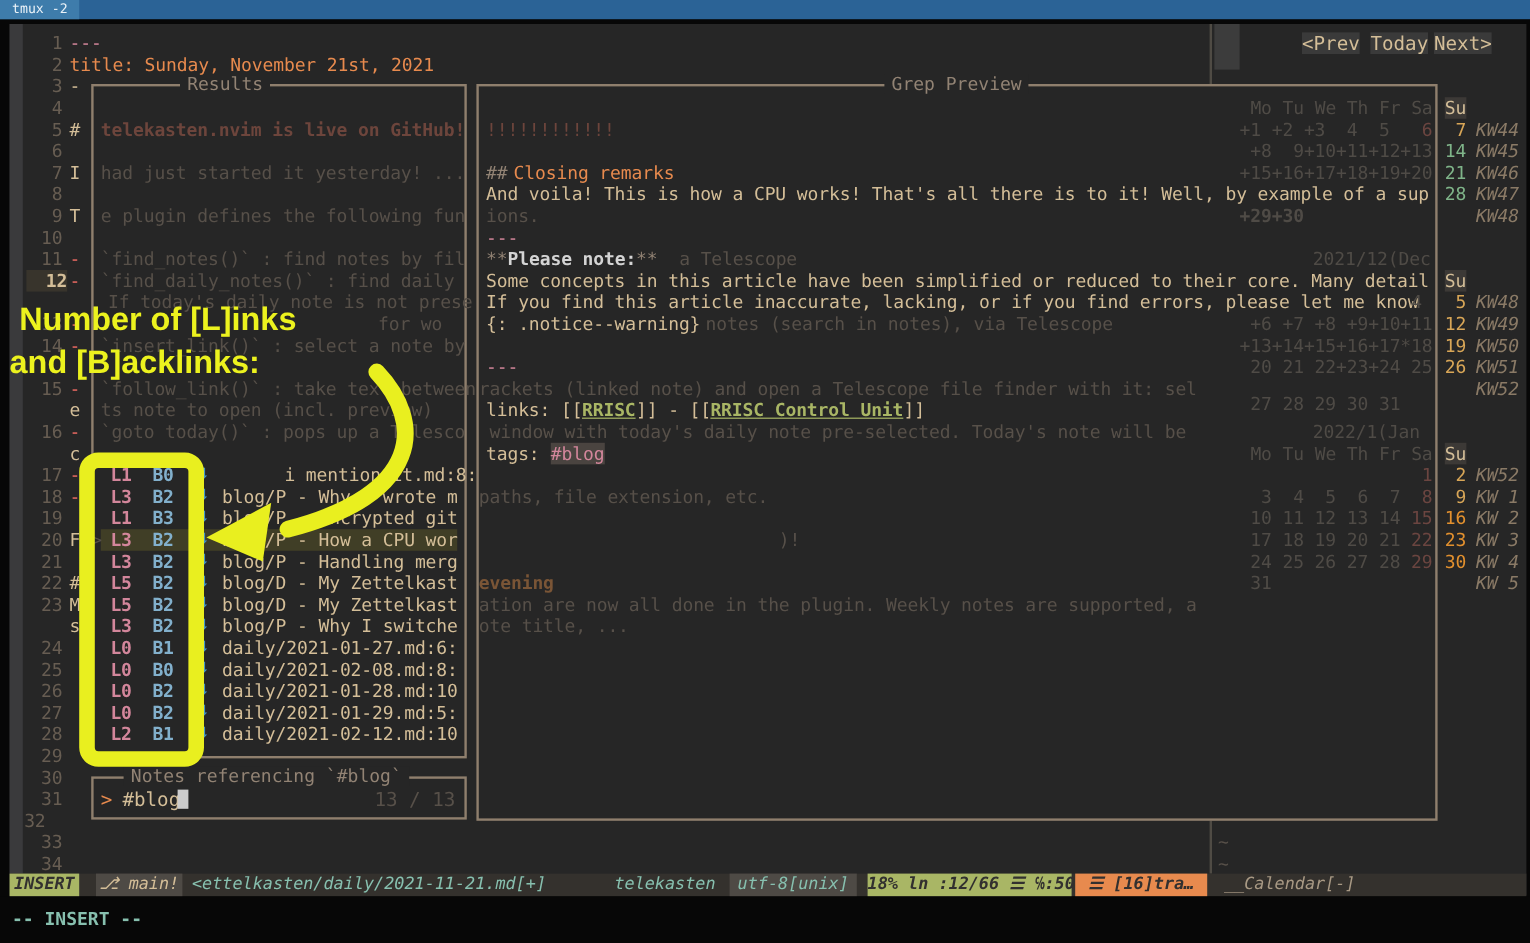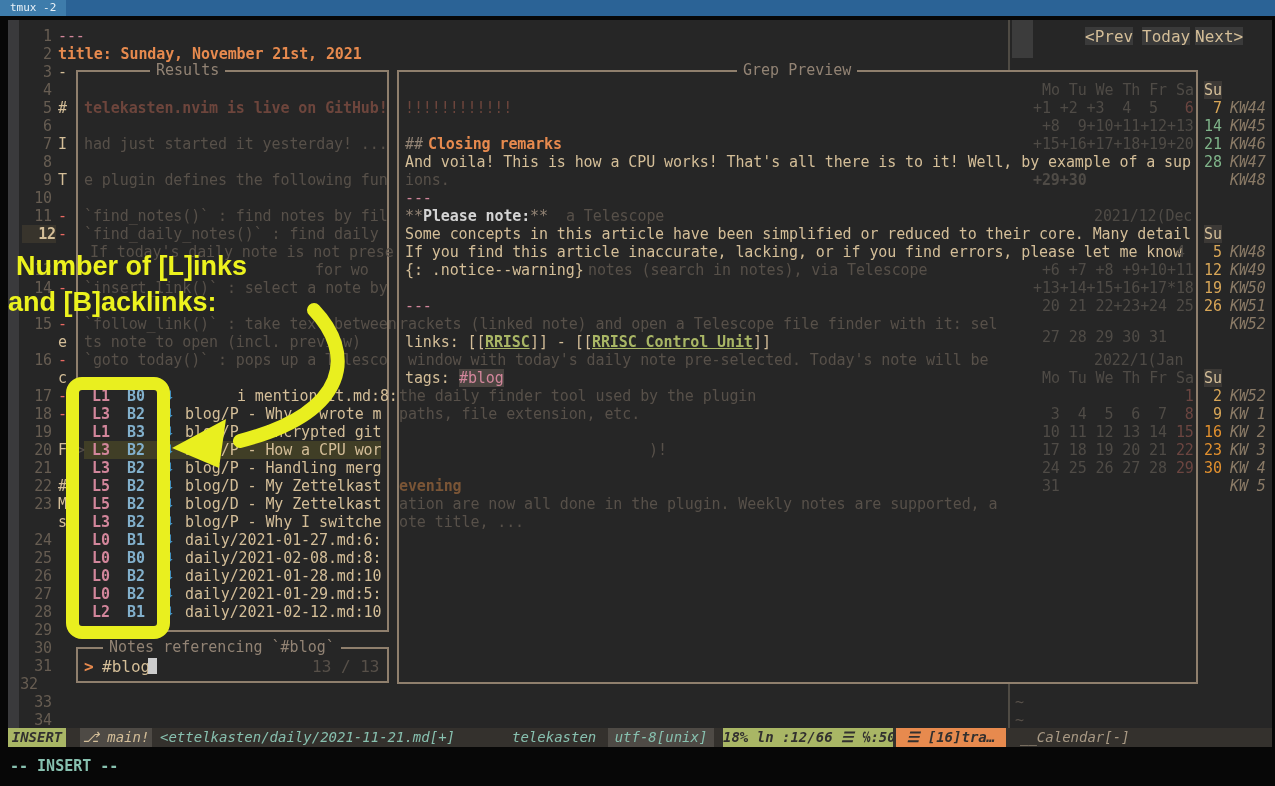--- a/index.html
+++ b/index.html
@@ -27,21 +27,21 @@
         font:15px/18px "DejaVu Sans Mono",monospace;letter-spacing:-0.1px;}
   .f{position:absolute;white-space:pre;}
   .tan{color:#d4be98}
   .dim{color:#575049}
   .dim-u{color:#575049;text-decoration:underline}
   .dimred{color:#6d453c}
   .dimred-b{color:#6d453c;font-weight:bold}
   .dimor-b{color:#7a5536;font-weight:bold}
   .red{color:#ea6962}
   .pink{color:#d3869b}
-  .orange-b{color:#e78a4e;font-weight:bold}
+  .orange-b{color:#e78a4e;font-weight:normal}
   .gray{color:#928374}
   .white-b{color:#d4d4d4;font-weight:bold}
   .green-u{color:#a9b665;font-weight:bold;text-decoration:underline}
   .tag{color:#d3869b;background:#4a4440}
   .l-pink{color:#d3869b;font-weight:bold}
   .b-blue{color:#82b0cc;font-weight:bold}
   .arrow-blue{color:#4596c7;font-family:"DejaVu Sans",sans-serif;font-size:13px;}
   .cal-dim{color:#4f4b46}
   .cal-red{color:#6b4540}
   .su-h{color:#d4be98;background:#3c3936}
@@ -156,21 +156,20 @@
       <span class="f dim" style="left: 84px; top: 225px;">`find_daily_notes()` : find daily</span>
       <span class="f dim" style="left: 90px; top: 243px;">If today's daily note is not prese</span>
       <span class="f dim" style="left: 315px; top: 261px;">for wo</span>
       <span class="f dim" style="left: 588px; top: 261px;">notes (search in notes), via Telescope</span>
       <span class="f dim" style="left: 84px; top: 279px;">`insert_link()` : select a note by</span>
       <span class="f dim" style="left: 84px; top: 315px;">`follow_link()` : take text between</span>
       <span class="f dim" style="left: 399px; top: 315px;">rackets (linked note) and open a Telescope file finder with it: sel</span>
       <span class="f dim" style="left: 84px; top: 333px;">ts note to open (incl. preview)</span>
       <span class="f dim" style="left: 84px; top: 351px;">`goto today()` : pops up a Telesco</span>
       <span class="f dim" style="left: 399px; top: 351px;"> window with today's daily note pre-selected. Today's note will be</span>
-      <span class="f dim" style="left: 399px; top: 387px;">the daily finder tool used by the plugin</span>
       <span class="f dim" style="left: 399px; top: 405px;">paths, file extension, etc.</span>
       <span class="f dim" style="left: 649px; top: 441px;">)!</span>
       <span class="f dimor-b" style="left: 399px; top: 477px;">evening</span>
       <span class="f dim" style="left: 399px; top: 495px;">ation are now all done in the plugin. Weekly notes are supported, a</span>
       <span class="f dim" style="left: 399px; top: 513px;">ote title, ...</span>
       <span class="f gray" style="left: 405px; top: 135px;">##</span>
       <span class="f orange-b" style="left: 428px; top: 135px;">Closing remarks</span>
       <span class="f tan" style="left: 405px; top: 153px;">And voila! This is how a CPU works! That's all there is to it! Well, by example of a sup</span>
       <span class="f dim" style="left: 405px; top: 171px;">ions.</span>
       <span class="f pink" style="left: 405px; top: 189px;">---</span>

